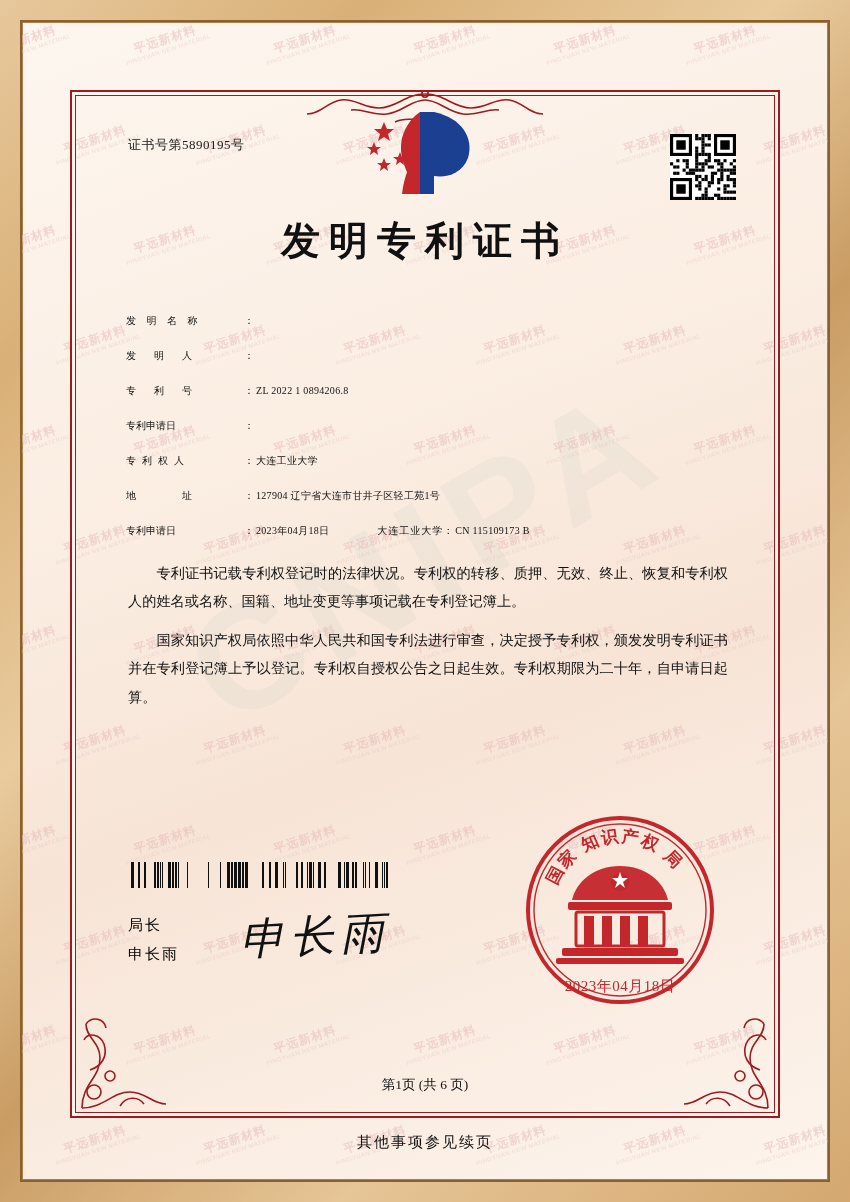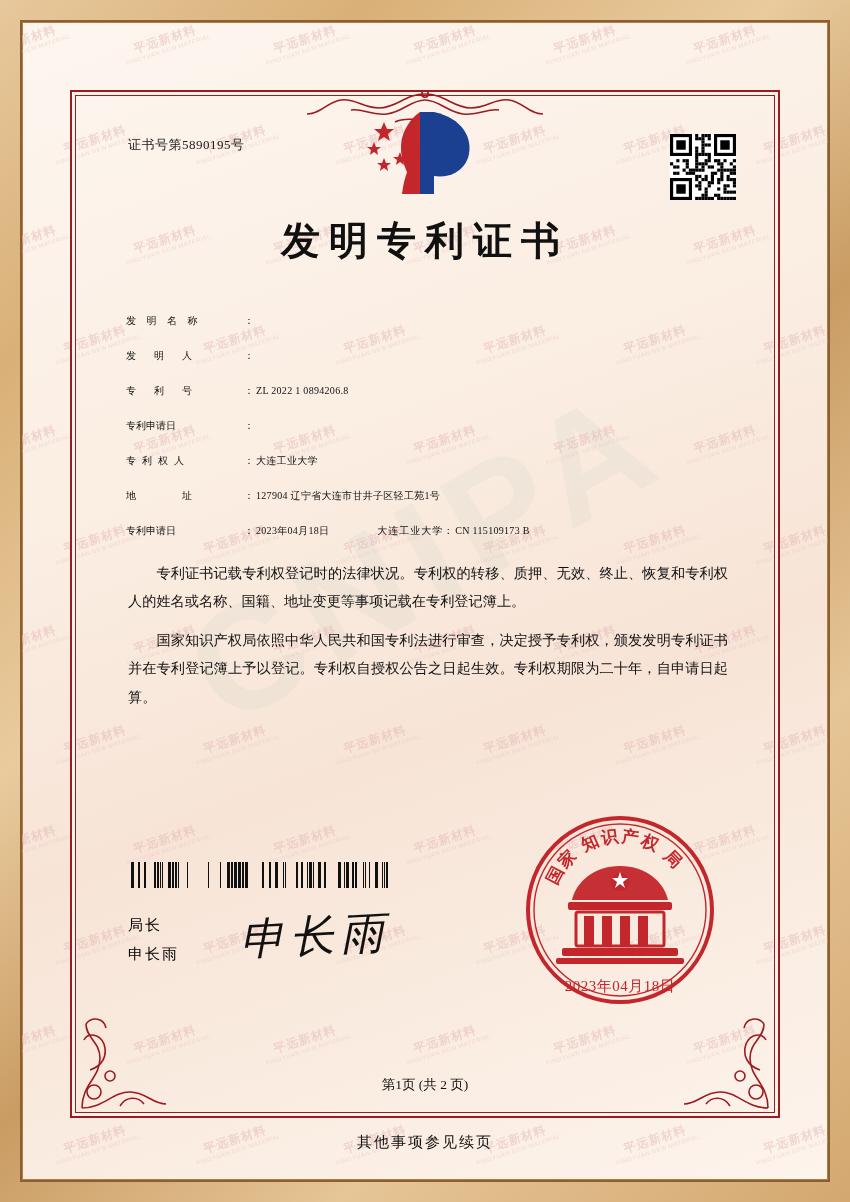--- a/index.html
+++ b/index.html
@@ -809,18 +809,18 @@
             <text x="98" y="30" text-anchor="middle" transform="rotate(8 98 98)">产</text>
             <text x="98" y="30" text-anchor="middle" transform="rotate(24 98 98)">权</text>
             <text x="98" y="30" text-anchor="middle" transform="rotate(-46 98 98)">家</text>
             <text x="98" y="30" text-anchor="middle" transform="rotate(-62 98 98)">国</text>
             <text x="98" y="30" text-anchor="middle" transform="rotate(46 98 98)">局</text>
           </g>
         </svg>
       </div>
       <div class="seal-date">2023年04月18日</div>
 
-      <div class="pagenum">第1页 (共 2 页)</div>
+      <div class="pagenum">第1页 (共 6 页)</div>
     </div>
 
     <div class="footnote">其他事项参见续页</div>
   </div>
 </div>
 
 </body></html>

